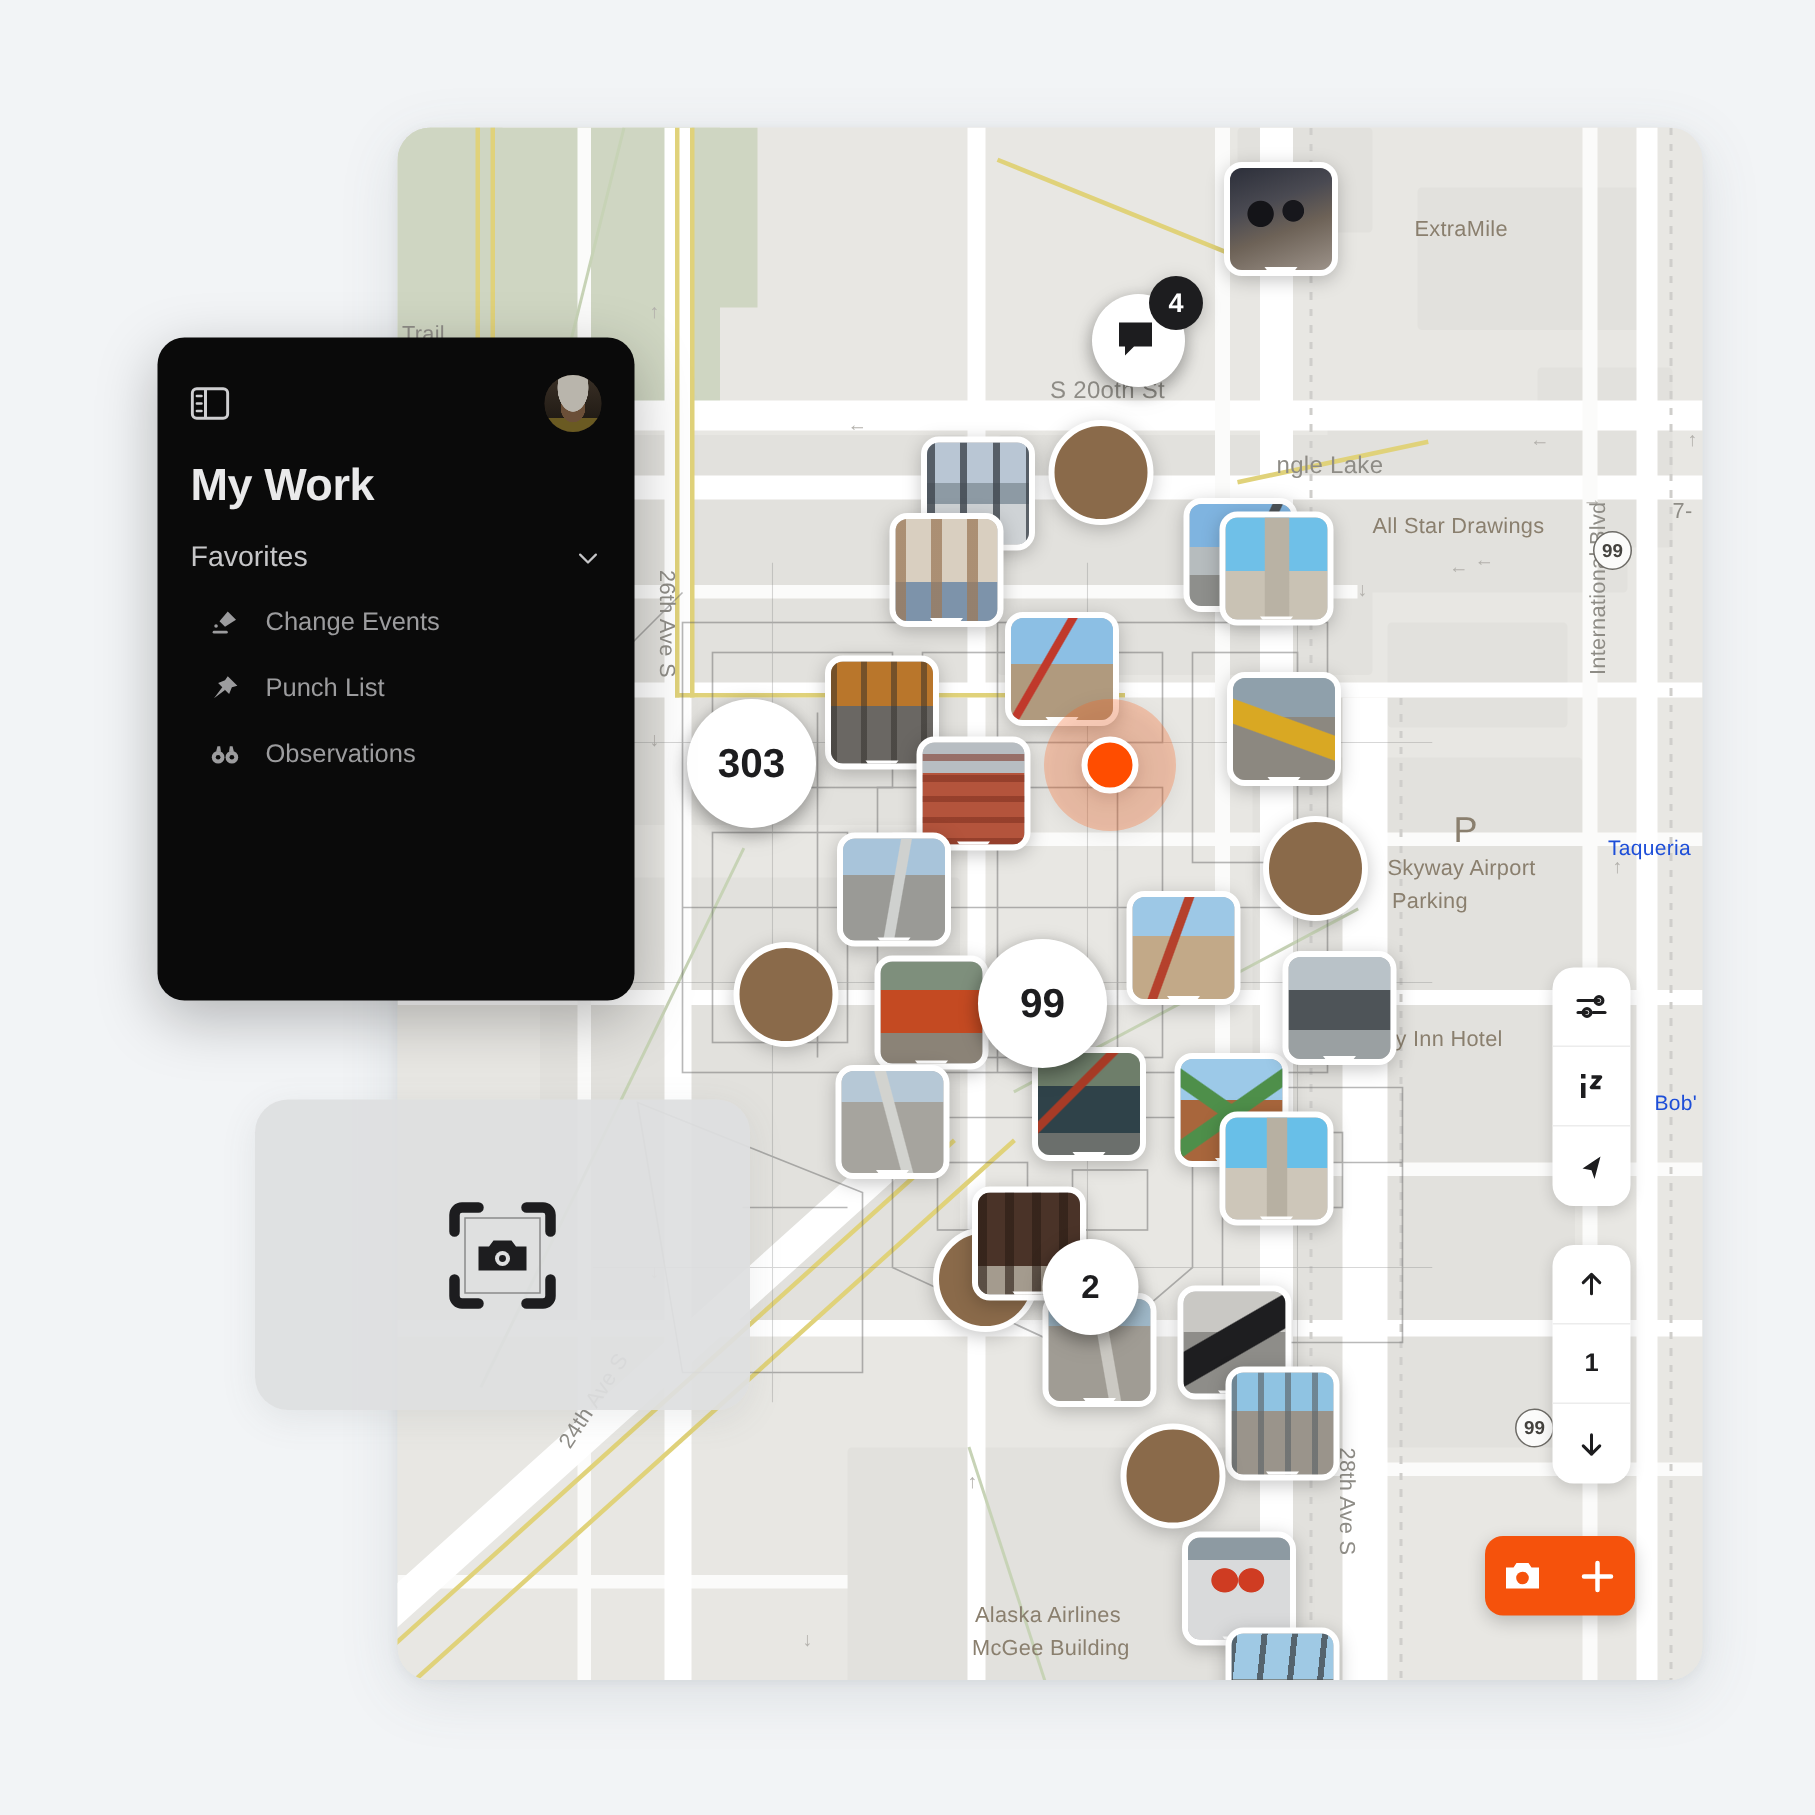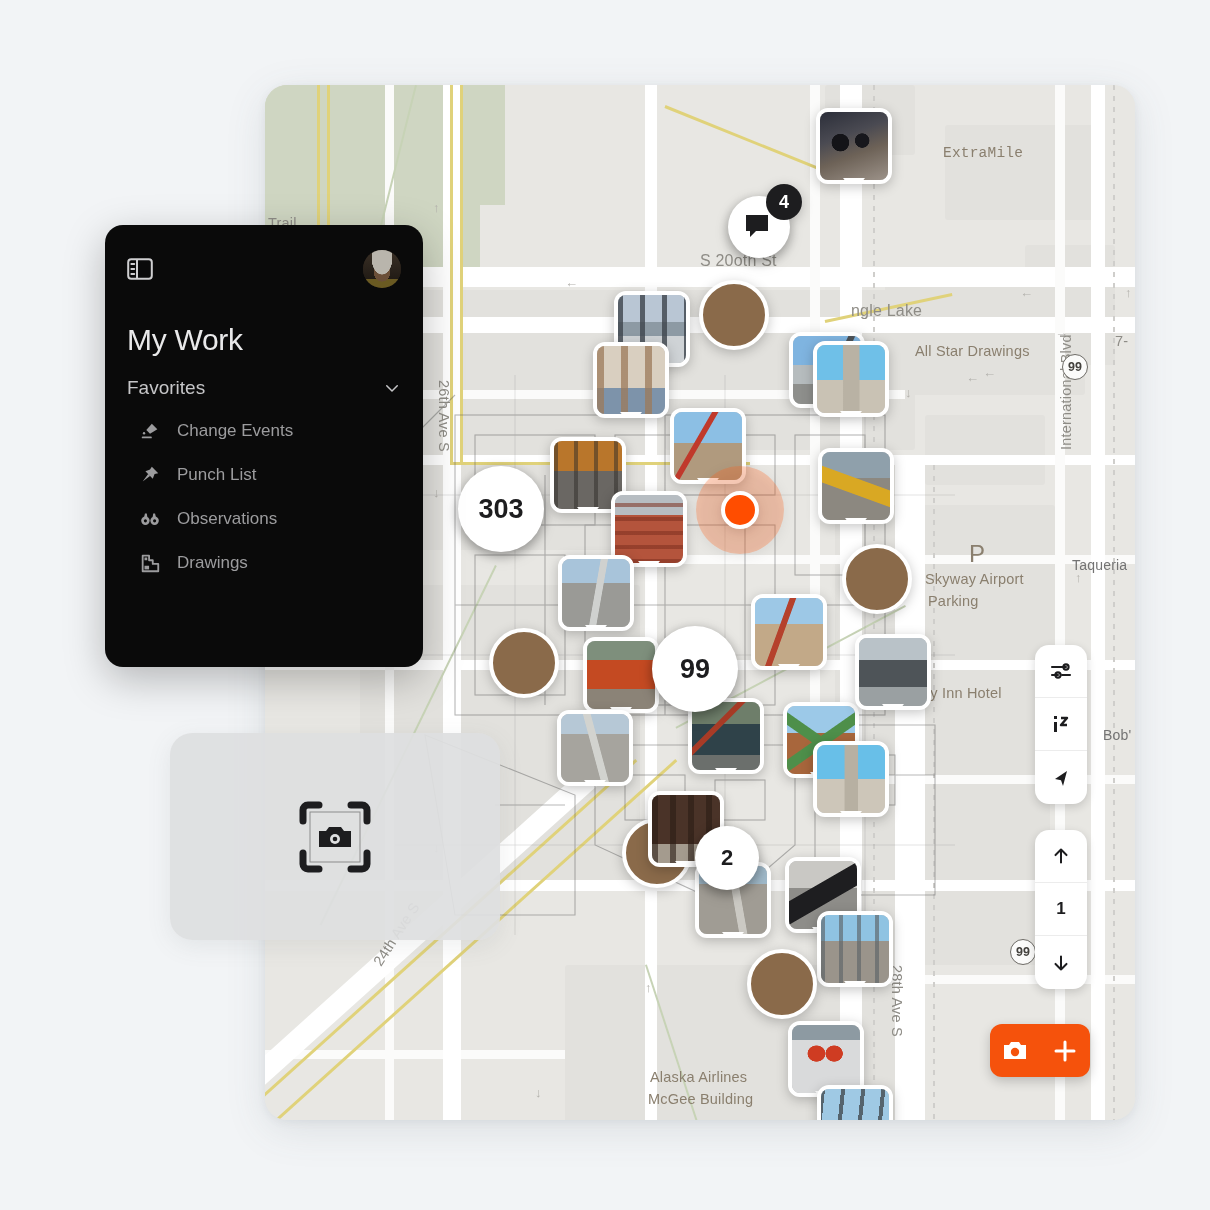--- a/index.html
+++ b/index.html
@@ -58,21 +58,21 @@
   
   .map-label {
     position: absolute;
     color: #7c7a74;
     font-size: 15px;
     font-family: "Liberation Sans", sans-serif;
     white-space: nowrap;
     letter-spacing: .2px;
   }
   .map-label.poi { color: #8a7f6e; font-size: 14.5px; }
-  .map-label.poi-orange { color: #737373; font-size: 14px; }
+  .map-label.poi-orange { color: #1d4ed8; font-size: 14px; }
   .map-label.street { color: #8e8c86; font-size: 14.5px; }
   .map-label.big { font-size: 16px; }
   .shield {
     position: absolute;
     width: 26px; height: 26px; border-radius: 50%;
     border: 1.6px solid #6d6b66;
     background: #fbfbfa;
     display: flex; align-items: center; justify-content: center;
     font-size: 12.5px; font-weight: bold; color: #44423e;
   }
@@ -192,22 +192,22 @@
     padding: 26px 22px 0 22px;
     z-index: 40;
   }
   .sb-top { display: flex; align-items: center; justify-content: space-between; height: 36px; }
   .sb-toggle { width: 26px; height: 22px; }
   .sb-avatar {
     width: 38px; height: 38px; border-radius: 50%;
     overflow: hidden; position: relative; background: #2a2118;
   }
   .sb-title {
-    color: #e9e9ea; font-size: 30px; font-weight: normal;
-    margin-top: 36px; letter-spacing: -.3px;
+    color: #e9e9ea; font-size: 30px; font-weight: bold;
+    margin-top: 20px; letter-spacing: -.3px;
   }
   .sb-fav {
     display: flex; align-items: center; justify-content: space-between;
     margin-top: 20px; color: #c6c6c8; font-size: 19px;
   }
   .sb-items { margin-top: 12px; }
   .sb-item {
     display: flex; align-items: center; gap: 16px;
     height: 40px; padding: 0 12px;
     border-radius: 10px;
@@ -350,21 +350,21 @@
       <div class="arrow-glyph" style="left:168px;top:755px;">↓</div>
       <div class="arrow-glyph" style="left:270px;top:1000px;">↓</div>
       <div class="arrow-glyph" style="left:380px;top:895px;">↑</div>
 
     </div>
 
     <div class="map-label street" style="left:3px;top:130px;">Trail</div>
     <div class="map-label street big" style="left:435px;top:167px;">S 20oth St</div>
     <div class="map-label street big" style="left:586px;top:217px;">ngle Lake</div>
     <div class="map-label" style="left:590px;top:275px;color:#7f93b8;">ake</div>
-    <div class="map-label poi" style="left:678px;top:60px;font-family:Liberation Mono, monospace;">ExtraMile</div>
+    <div class="map-label poi" style="left:678px;top:60px;">ExtraMile</div>
     <div class="map-label poi" style="left:650px;top:258px;">All Star Drawings</div>
     <div class="map-label street" style="left:850px;top:248px;">7-</div>
     <div class="map-label street" style="left:187px;top:295px;transform:rotate(90deg);transform-origin:left top;">26th Ave S</div>
     <div class="map-label street" style="left:105px;top:875px;transform:rotate(-57deg);transform-origin:left top;">24th Ave S</div>
     <div class="map-label street" style="left:640px;top:880px;transform:rotate(90deg);transform-origin:left top;">28th Ave S</div>
     <div class="map-label street" style="left:793px;top:365px;transform:rotate(-90deg);transform-origin:left top;">International Blvd</div>
     <div class="map-label poi" style="left:660px;top:486px;">Skyway Airport</div>
     <div class="map-label poi" style="left:663px;top:508px;">Parking</div>
     <div class="map-label poi" style="left:704px;top:455px;font-size:24px;">P</div>
     <div class="map-label poi-orange" style="left:807px;top:472px;">Taqueria</div>
@@ -732,27 +732,17 @@
             <circle cx="7" cy="14" r="4.6" fill="#9c9c9e"></circle>
             <circle cx="17" cy="14" r="4.6" fill="#9c9c9e"></circle>
             <path d="M5.5 10l1-4h2l.6 4M18.5 10l-1-4h-2l-.6 4" fill="#9c9c9e"></path>
             <circle cx="7" cy="14" r="1.7" fill="#0a0a0a"></circle>
             <circle cx="17" cy="14" r="1.7" fill="#0a0a0a"></circle>
           </svg>
         </span>
         <span>Observations</span>
       </div>
 
-      <div class="sb-item">
-        <span class="sb-ico">
-          <svg width="22" height="22" viewBox="0 0 24 24">
-            <path d="M4 4h7v5h4v4h6v8H4z" fill="none" stroke="#9c9c9e" stroke-width="2" stroke-linejoin="round"></path>
-            <rect x="6" y="6" width="3" height="3" fill="#9c9c9e"></rect>
-            <rect x="6" y="15" width="5" height="4" fill="#9c9c9e"></rect>
-          </svg>
-        </span>
-        <span>Drawings</span>
-      </div>
 
     </div>
   </div>
 
 </div>
 
 </body></html>

